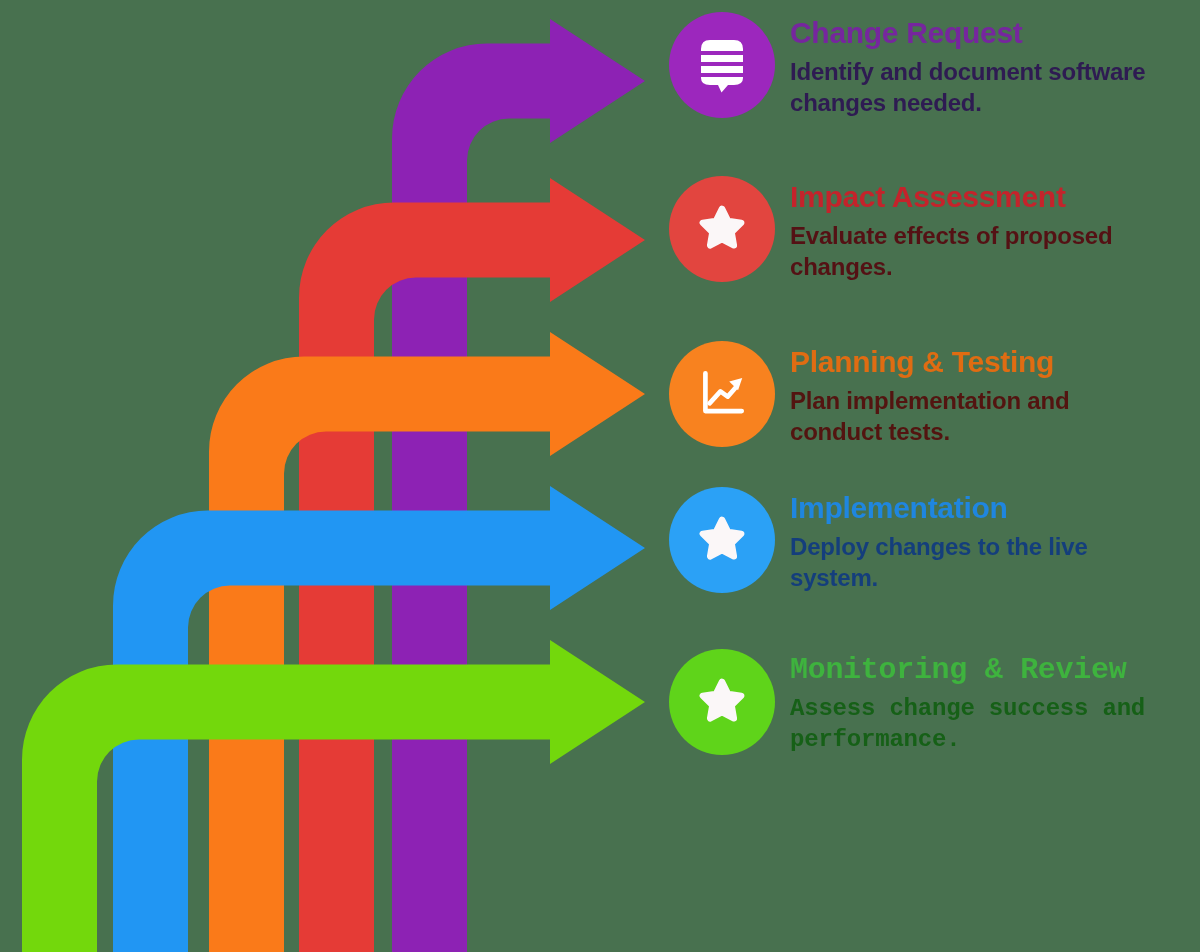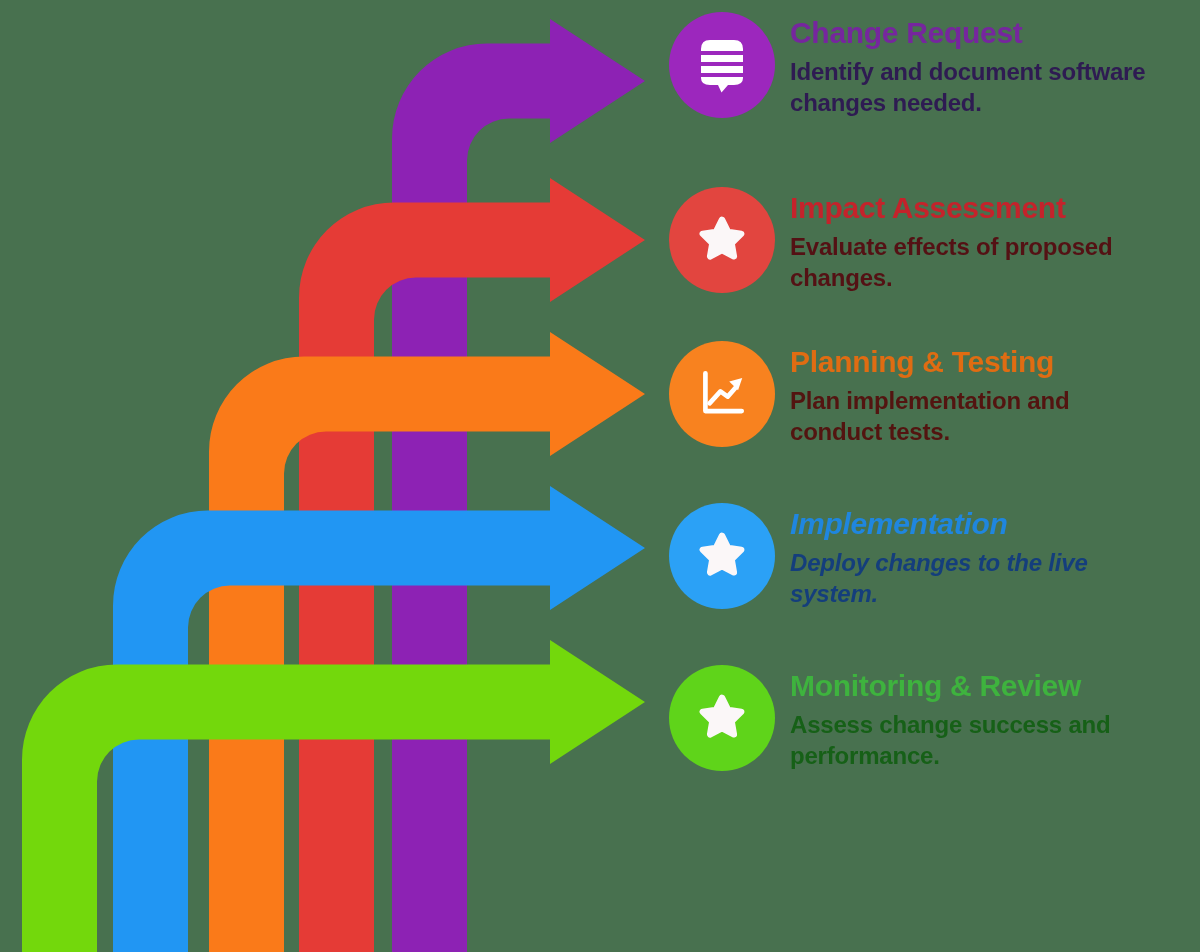--- a/index.html
+++ b/index.html
@@ -44,24 +44,24 @@
     font-weight: bold;
     letter-spacing: -0.2px;
     white-space: pre-line;
     color: var(--desc-color, #222);
   }
   .icon-bubble { width: 54px; height: 58px; }
   .icon-chart  { width: 56px; height: 56px; }
   .icon-star   { width: 76px; height: 76px; }
   
   .row-0 { top:  12px; }
-  .row-1 { top: 187px; }
+  .row-1 { top: 176px; }
   .row-2 { top: 341px; text-decoration: underline; }
-  .row-3 { top: 503px; font-style: italic; }
-  .row-4 { top: 665px; }
+  .row-3 { top: 487px; }
+  .row-4 { top: 649px; font-family: Liberation Mono, monospace; }
 </style>
 </head>
 <body style="--bg: #48714f;">
 
 <svg id="arrows" viewBox="0 0 1200 952" xmlns="http://www.w3.org/2000/svg">
     <path d="M 392 952 L 392 138.5 A 95 95 0 0 1 487 43.5 L 550 43.5 L 550 19 L 645 81 L 550 143 L 550 118.5 L 509 118.5 A 42 42 0 0 0 467 160.5 L 467 952 Z" fill="#8d22b4"></path>
     <path d="M 299 952 L 299 297.5 A 95 95 0 0 1 394 202.5 L 550 202.5 L 550 178 L 645 240 L 550 302 L 550 277.5 L 416 277.5 A 42 42 0 0 0 374 319.5 L 374 952 Z" fill="#e53b36"></path>
     <path d="M 209 952 L 209 451.5 A 95 95 0 0 1 304 356.5 L 550 356.5 L 550 332 L 645 394 L 550 456 L 550 431.5 L 326 431.5 A 42 42 0 0 0 284 473.5 L 284 952 Z" fill="#fa7a19"></path>
     <path d="M 113 952 L 113 605.5 A 95 95 0 0 1 208 510.5 L 550 510.5 L 550 486 L 645 548 L 550 610 L 550 585.5 L 230 585.5 A 42 42 0 0 0 188 627.5 L 188 952 Z" fill="#2196f3"></path>
     <path d="M 22 952 L 22 759.5 A 95 95 0 0 1 117 664.5 L 550 664.5 L 550 640 L 645 702 L 550 764 L 550 739.5 L 139 739.5 A 42 42 0 0 0 97 781.5 L 97 952 Z" fill="#73d80c"></path>

